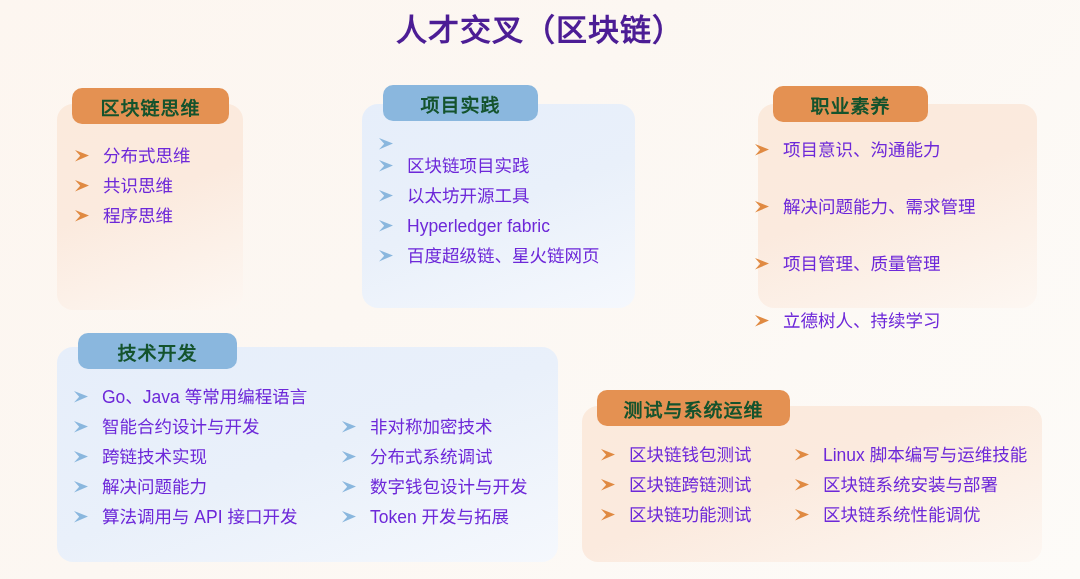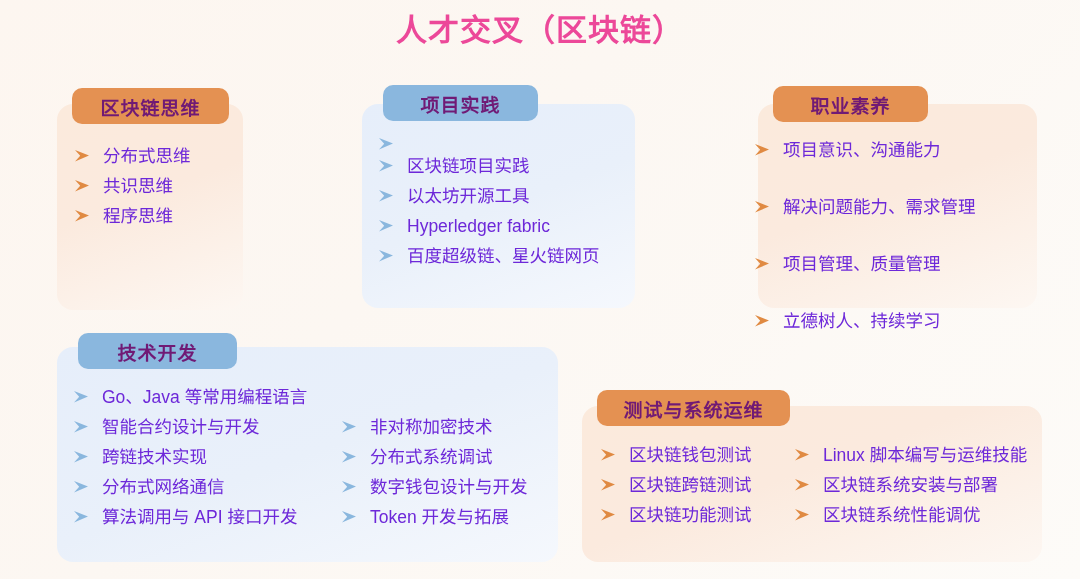--- a/index.html
+++ b/index.html
@@ -23,21 +23,21 @@
 
   
   .page-title {
     position: absolute;
     left: 0;
     top: 8px;
     width: 1080px;
     text-align: center;
     font-size: 31px;
     font-weight: bold;
-    color: #ec4899;
+    color: #4c1d95;
     letter-spacing: 1px;
     line-height: 46px;
     white-space: nowrap;
   }
 
   
   .card {
     position: absolute;
     border-radius: 16px;
     box-sizing: border-box;
@@ -47,21 +47,21 @@
   }
   .card.blue {
     background: linear-gradient(160deg, #e6eefa 0%, #e9f0fa 50%, #f5f8fd 100%);
   }
 
   
   .pill {
     position: absolute;
     height: 36px;
     border-radius: 10px;
-    color: #701a75;
+    color: #14532d;
     font-size: 19px;
     font-weight: bold;
     letter-spacing: 1px;
     display: flex;
     align-items: center;
     justify-content: center;
     padding: 0 18px;
     box-sizing: border-box;
     white-space: nowrap;
   }
@@ -244,21 +244,21 @@
             </svg>
         </span>
         <span class="txt">跨链技术实现</span>
       </div>
       <div class="item">
         <span class="arrow">
           <svg width="18" height="14" viewBox="0 0 18 14">
               <path d="M1 1 L15 6.6 L1 12.6 L6.2 6.8 Z" fill="#8ab7de"></path>
             </svg>
         </span>
-        <span class="txt">分布式网络通信</span>
+        <span class="txt">解决问题能力</span>
       </div>
       <div class="item">
         <span class="arrow">
           <svg width="18" height="14" viewBox="0 0 18 14">
               <path d="M1 1 L15 6.6 L1 12.6 L6.2 6.8 Z" fill="#8ab7de"></path>
             </svg>
         </span>
         <span class="txt">算法调用与 API 接口开发</span>
       </div>
     </div>

